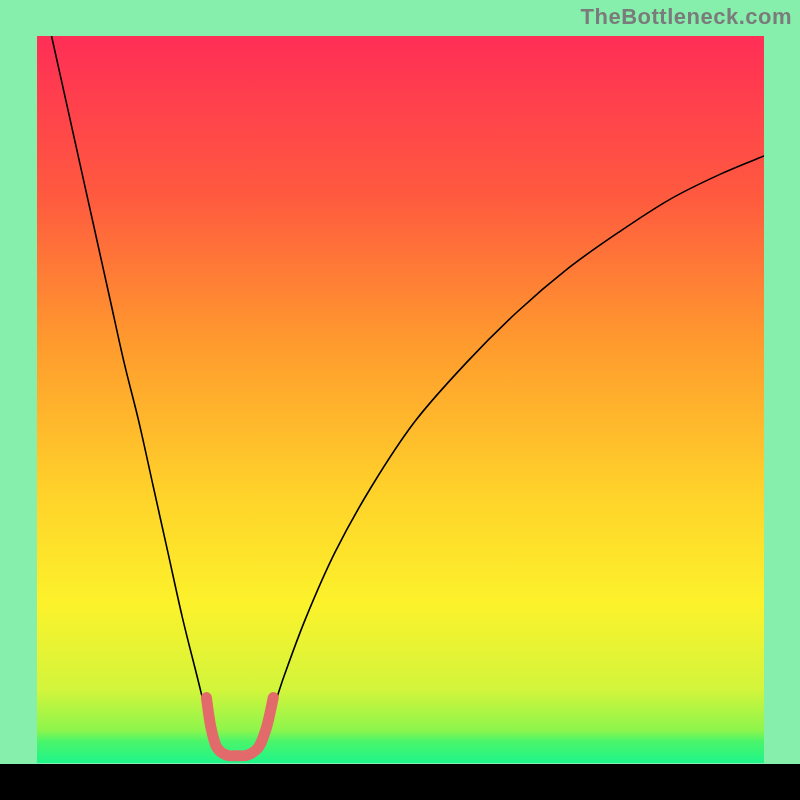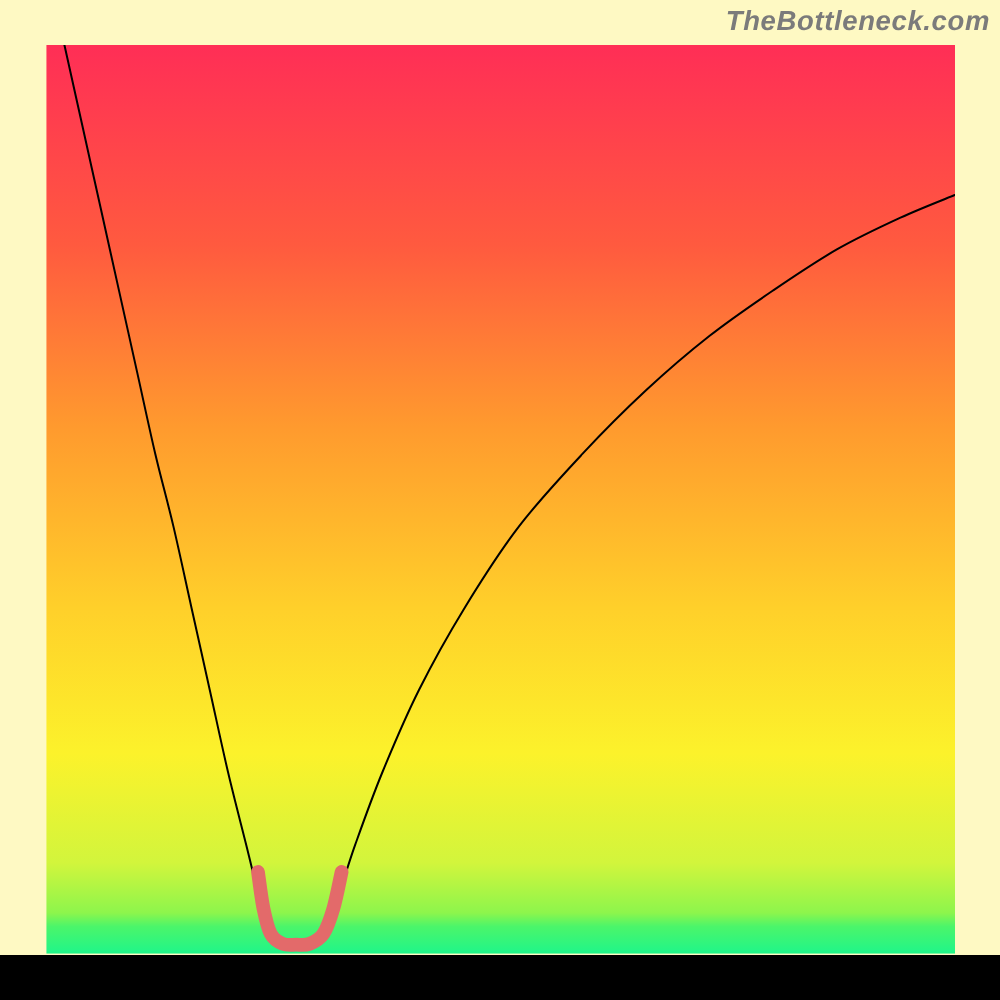--- a/index.html
+++ b/index.html
@@ -10,22 +10,21 @@
     background: #000;
     font-family: Arial, Helvetica, sans-serif;
     overflow: hidden;
   }
   .frame {
     position: absolute;
     left: 0;
     top: 0;
     width: 800px;
     height: 764px;
-    background: #fef9c3;
-    font-style: italic;
+    background: #86efac;
   }
   .plot-wrap {
     position: absolute;
     left: 37px;
     top: 36px;
     width: 727px;
     height: 727px;
   }
   svg {
     display: block;

